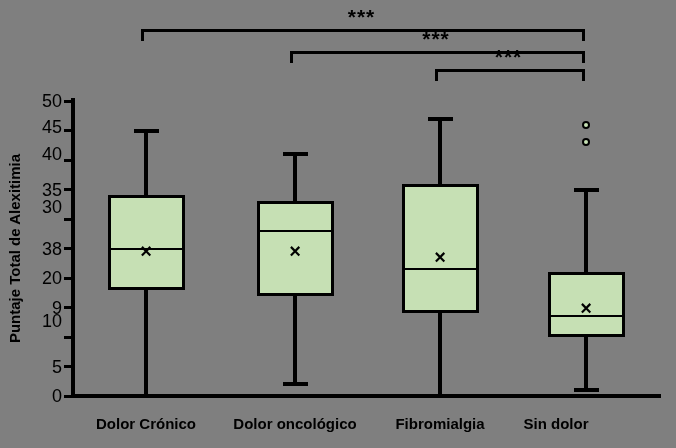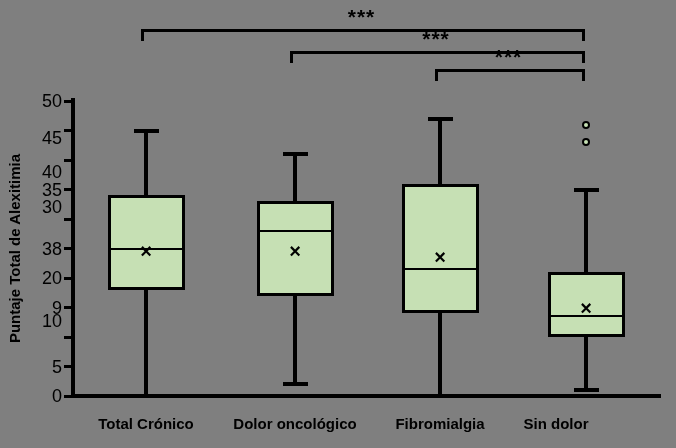--- a/index.html
+++ b/index.html
@@ -95,33 +95,33 @@
       <div class="ytick-label" style="top: 297.5px;">9</div>
       <div class="ln" style="left: 64px; top: 276.5px; width: 7px; height: 3px;"></div>
       <div class="ytick-label" style="top: 268px;">20</div>
       <div class="ln" style="left: 64px; top: 247px; width: 7px; height: 3px;"></div>
       <div class="ytick-label" style="top: 238.5px;">38</div>
       <div class="ln" style="left: 64px; top: 217.5px; width: 7px; height: 3px;"></div>
       <div class="ytick-label" style="top: 197px;">30</div>
       <div class="ln" style="left: 64px; top: 188px; width: 7px; height: 3px;"></div>
       <div class="ytick-label" style="top: 179.5px;">35</div>
       <div class="ln" style="left: 64px; top: 158.5px; width: 7px; height: 3px;"></div>
-      <div class="ytick-label" style="top: 162px;">40</div>
+      <div class="ytick-label" style="top: 144px;">40</div>
       <div class="ln" style="left: 64px; top: 129px; width: 7px; height: 3px;"></div>
-      <div class="ytick-label" style="top: 128px;">45</div>
+      <div class="ytick-label" style="top: 117px;">45</div>
       <div class="ln" style="left: 64px; top: 99.5px; width: 7px; height: 3px;"></div>
       <div class="ytick-label" style="top: 91px;">50</div>
       <div class="ln" style="left: 144px; top: 130.5px; width: 4px; height: 64.9px;"></div>
       <div class="ln" style="left: 133.5px; top: 128.5px; width: 25px; height: 4px;"></div>
       <div class="ln" style="left: 144px; top: 289.8px; width: 4px; height: 106.2px;"></div>
       <div class="ln" style="left: 133.5px; top: 394px; width: 25px; height: 4px;"></div>
       <div class="boxrect" style="left: 107.5px; top: 195.4px; width: 77px; height: 94.4px; background: rgb(198, 224, 180);"></div>
       <div class="ln" style="left: 110.5px; top: 247.5px; width: 71px; height: 2px;"></div>
       <div class="meanmark" style="left: 146px; top: 251.45px;">×</div>
-      <div class="xlabel" style="left: 146px; top: 415px;">Total Crónico</div>
+      <div class="xlabel" style="left: 146px; top: 415px;">Dolor Crónico</div>
       <div class="ln" style="left: 293px; top: 154.1px; width: 4px; height: 47.2px;"></div>
       <div class="ln" style="left: 282.5px; top: 152.1px; width: 25px; height: 4px;"></div>
       <div class="ln" style="left: 293px; top: 295.7px; width: 4px; height: 88.5px;"></div>
       <div class="ln" style="left: 282.5px; top: 382.2px; width: 25px; height: 4px;"></div>
       <div class="boxrect" style="left: 256.5px; top: 201.3px; width: 77px; height: 94.4px; background: rgb(198, 224, 180);"></div>
       <div class="ln" style="left: 259.5px; top: 229.8px; width: 71px; height: 2px;"></div>
       <div class="meanmark" style="left: 295px; top: 251.45px;">×</div>
       <div class="xlabel" style="left: 295px; top: 415px;">Dolor oncológico</div>
       <div class="ln" style="left: 438px; top: 118.7px; width: 4px; height: 64.9px;"></div>
       <div class="ln" style="left: 427.5px; top: 116.7px; width: 25px; height: 4px;"></div>

